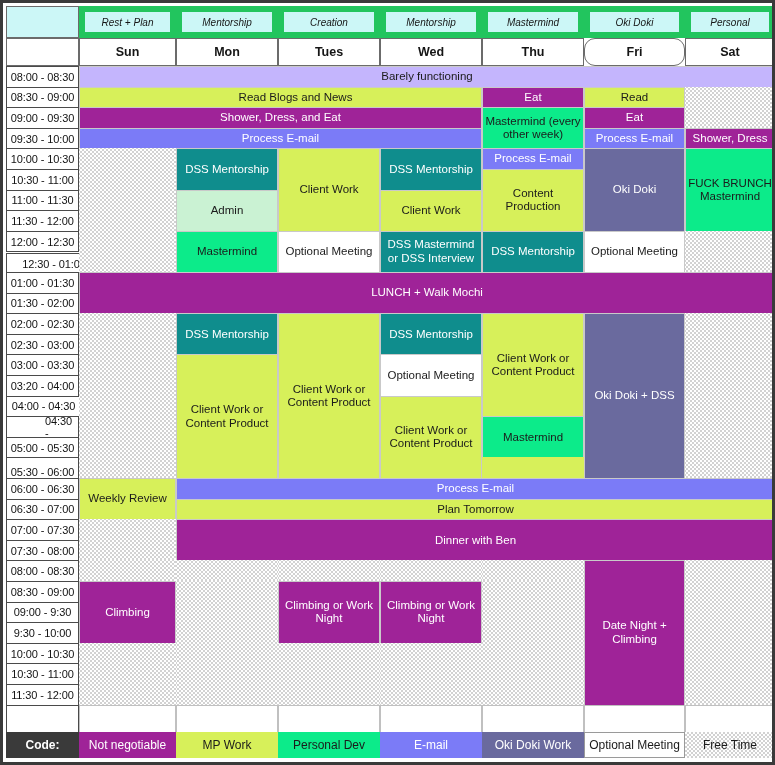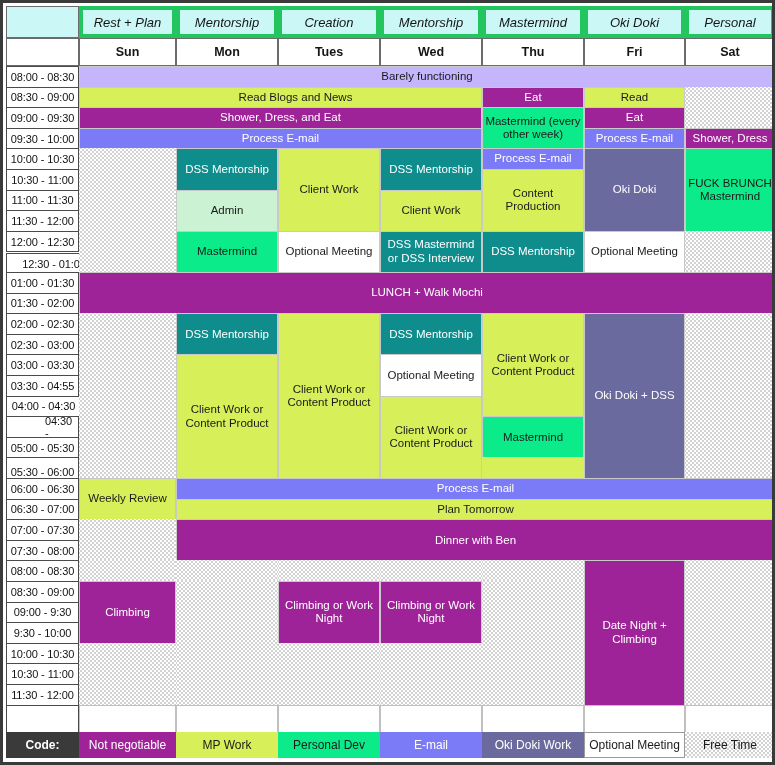--- a/index.html
+++ b/index.html
@@ -55,26 +55,26 @@
       linear-gradient(45deg, #d2d2d2 25%, transparent 25%, transparent 75%, #d2d2d2 75%);
     background-size: 4px 4px;
     background-position: 0 0, 2px 2px;
     color: #1b1b1b;
   }
   
   .hdr-theme {
     position: absolute;
     box-sizing: border-box;
     background: #ccf7f7;
-    border: 4px solid #22c55e;
+    border: 6px solid #22c55e;
     display: flex;
     align-items: center;
     justify-content: center;
     font-style: italic;
-    font-size: 13px;
+    font-size: 10px;
     color: #151515;
   }
   .hdr-day {
     position: absolute;
     box-sizing: border-box;
     background: #ffffff;
     border: 1px solid #6b6b6b;
     display: flex;
     align-items: center;
     justify-content: center;
@@ -144,38 +144,38 @@
     <div class="hdr-theme" style="left: 275px; top: 3px; width: 102px; height: 32px;">Creation</div>
     <div class="hdr-theme" style="left: 377px; top: 3px; width: 102px; height: 32px;">Mentorship</div>
     <div class="hdr-theme" style="left: 479px; top: 3px; width: 102px; height: 32px;">Mastermind</div>
     <div class="hdr-theme" style="left: 581px; top: 3px; width: 101px; height: 32px;">Oki Doki</div>
     <div class="hdr-theme" style="left: 682px; top: 3px; width: 90px; height: 32px;">Personal</div>
     <div class="hdr-day" style="left: 173px; top: 35px; width: 102px; height: 28px;">Mon</div>
     <div class="hdr-day" style="left: 76px; top: 35px; width: 97px; height: 28px;">Sun</div>
     <div class="hdr-day" style="left: 275px; top: 35px; width: 102px; height: 28px;">Tues</div>
     <div class="hdr-day" style="left: 377px; top: 35px; width: 102px; height: 28px;">Wed</div>
     <div class="hdr-day" style="left: 479px; top: 35px; width: 102px; height: 28px;">Thu</div>
-    <div class="hdr-day" style="left: 581px; top: 35px; width: 101px; height: 28px;">Fri</div>
+    <div class="hdr-day" style="left: 581px; top: 35px; width: 101px; height: 28px; border-radius: 11px;">Fri</div>
     <div class="hdr-day" style="left: 682px; top: 35px; width: 90px; height: 28px;">Sat</div>
     <div class="time" style="left: 3px; top: 63px; width: 73px; height: 21.6px;">08:00 - 08:30</div>
     <div class="time" style="left: 3px; top: 83.6px; width: 73px; height: 21.6px;">08:30 - 09:00</div>
     <div class="time" style="left: 3px; top: 104.2px; width: 73px; height: 21.6px;">09:00 - 09:30</div>
     <div class="time" style="left: 3px; top: 124.8px; width: 73px; height: 21.6px;">09:30 - 10:00</div>
     <div class="time" style="left: 3px; top: 145.4px; width: 73px; height: 21.6px;">10:00 - 10:30</div>
     <div class="time" style="left: 3px; top: 166px; width: 73px; height: 21.6px;">10:30 - 11:00</div>
     <div class="time" style="left: 3px; top: 186.6px; width: 73px; height: 21.6px;">11:00 - 11:30</div>
     <div class="time" style="left: 3px; top: 207.2px; width: 73px; height: 21.6px;">11:30 - 12:00</div>
     <div class="time" style="left: 3px; top: 227.8px; width: 73px; height: 21.6px;">12:00 - 12:30</div>
     <div class="time" style="left: 3px; top: 250px; width: 96px; height: 21.6px;">12:30 - 01:00</div>
     <div class="time" style="left: 3px; top: 269px; width: 73px; height: 21.6px;">01:00 - 01:30</div>
     <div class="time" style="left: 3px; top: 289.6px; width: 73px; height: 21.6px;">01:30 - 02:00</div>
     <div class="time" style="left: 3px; top: 310.2px; width: 73px; height: 21.6px;">02:00 - 02:30</div>
     <div class="time" style="left: 3px; top: 330.8px; width: 73px; height: 21.6px;">02:30 - 03:00</div>
     <div class="time" style="left: 3px; top: 351.4px; width: 73px; height: 21.6px;">03:00 - 03:30</div>
-    <div class="time" style="left: 3px; top: 372px; width: 73px; height: 21.6px;">03:30 - 04:55</div>
+    <div class="time" style="left: 3px; top: 372px; width: 73px; height: 21.6px;">03:20 - 04:00</div>
     <div class="time" style="left: 3px; top: 392.6px; width: 75px; height: 21.6px;">04:00 - 04:30</div>
     <div class="time" style="left: 3px; top: 413.2px; width: 73px; height: 33px; padding-left: 38px;">04:30 - 05:00</div>
     <div class="time" style="left: 3px; top: 433.8px; width: 73px; height: 21.6px;">05:00 - 05:30</div>
     <div class="time" style="left: 3px; top: 454.4px; width: 73px; height: 29px;">05:30 - 06:00</div>
     <div class="time" style="left: 3px; top: 475px; width: 73px; height: 21.6px;">06:00 - 06:30</div>
     <div class="time" style="left: 3px; top: 495.6px; width: 73px; height: 21.6px;">06:30 - 07:00</div>
     <div class="time" style="left: 3px; top: 516.2px; width: 73px; height: 21.6px;">07:00 - 07:30</div>
     <div class="time" style="left: 3px; top: 536.8px; width: 73px; height: 21.6px;">07:30 - 08:00</div>
     <div class="time" style="left: 3px; top: 557.4px; width: 73px; height: 21.6px;">08:00 - 08:30</div>
     <div class="time" style="left: 3px; top: 578px; width: 73px; height: 21.6px;">08:30 - 09:00</div>

